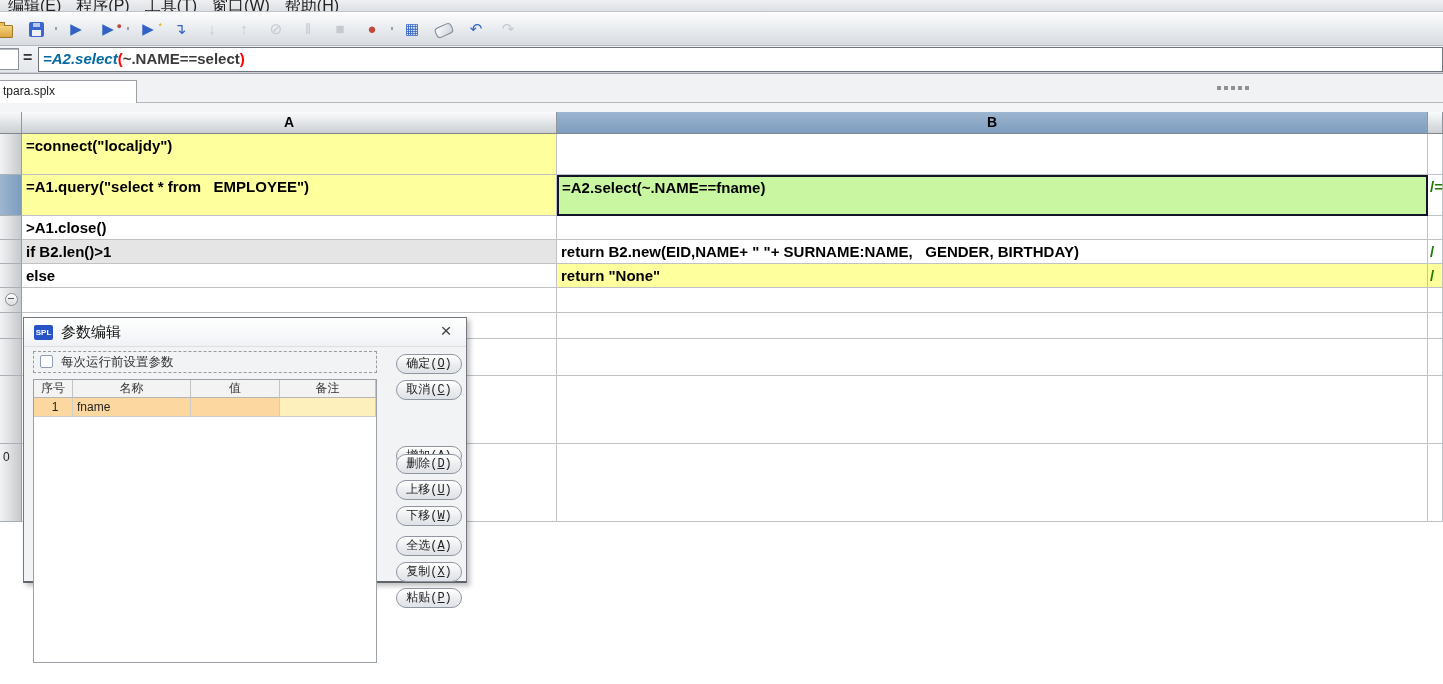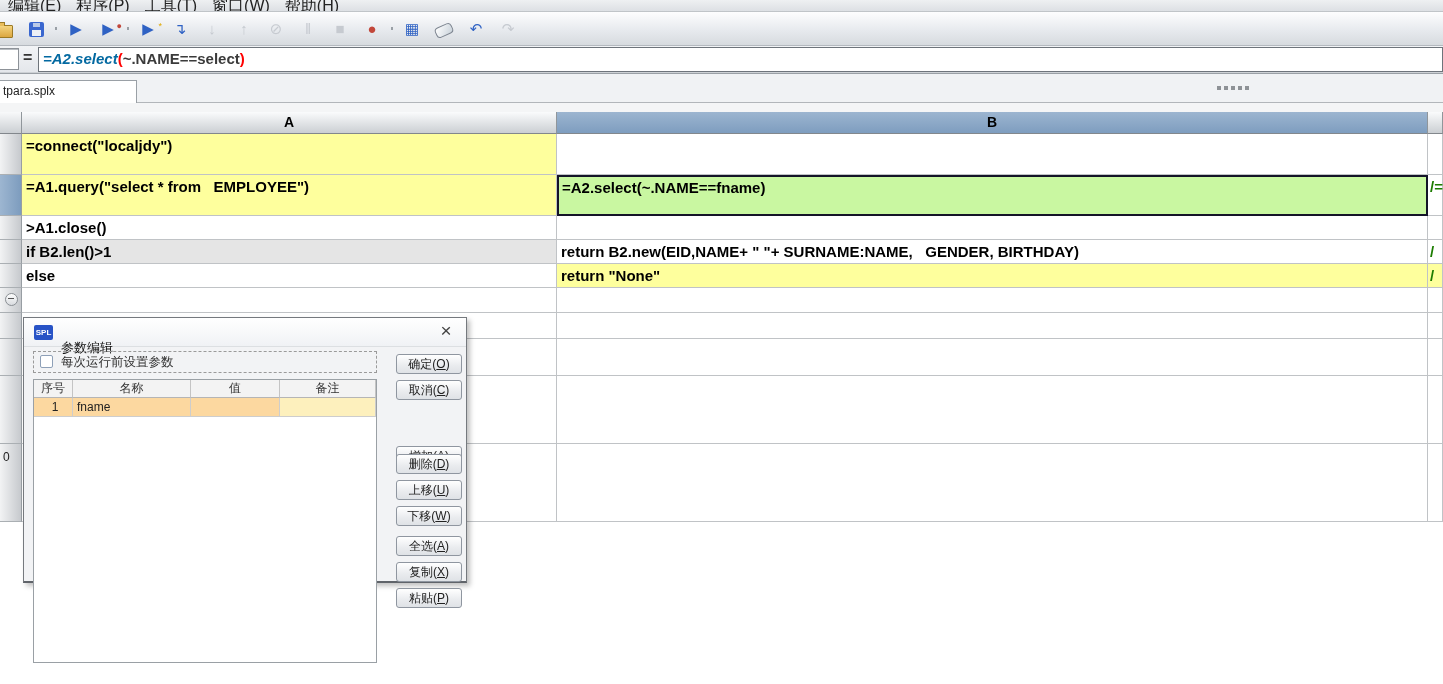--- a/index.html
+++ b/index.html
@@ -84,39 +84,39 @@
   .collapse:after{content:"";position:absolute;left:2px;top:4px;width:6px;height:1px;background:#555;}
 
   
   .dialog{position:absolute;left:23px;top:292px;width:444px;height:266px;z-index:10;
     background:#f2f3f5;border:1px solid #75797e;border-bottom:2px solid #60646a;
     box-shadow:3px 3px 5px rgba(0,0,0,.25);box-sizing:border-box;font-size:12px;margin-top:25px;}
   .dlg-title{position:absolute;top:0;left:0;right:0;height:28px;
     background:linear-gradient(#ffffff,#f0f2f5);border-bottom:1px solid #dcdfe2;}
   .spl-icon{position:absolute;left:10px;top:7px;width:19px;height:15px;background:#2853c6;
     border-radius:2px;color:#fff;font-weight:bold;font-size:8px;text-align:center;line-height:15px;}
-  .dlg-title-text{position:absolute;left:37px;top:16px;font-size:13px;color:#111;line-height:28px;}
+  .dlg-title-text{position:absolute;left:37px;top:0;font-size:15px;color:#111;line-height:28px;}
   .dlg-close{position:absolute;right:10px;top:2px;width:20px;height:22px;font-size:19px;
     color:#444;text-align:center;line-height:22px;cursor:default;}
   .chkrow{position:absolute;left:9px;top:33px;width:344px;height:22px;
     border:1px dashed #9a9a9a;box-sizing:border-box;}
   .chkbox{position:absolute;left:6px;top:3px;width:13px;height:13px;background:#fff;
     border:1px solid #8ea0b8;border-radius:2px;box-sizing:border-box;}
   .chklabel{position:absolute;left:27px;top:0;line-height:20px;color:#333;font-size:12.5px;}
   .ptable{position:absolute;left:9px;top:61px;width:344px;height:284px;background:#fff;
     border:1px solid #9aa0a5;box-sizing:border-box;overflow:hidden;}
   .ptr{display:flex;}
   .pth{box-sizing:border-box;height:18px;background:#f3f3f3;border-right:1px solid #c4c4c4;
     border-bottom:1px solid #b5b5b5;text-align:center;color:#333;font-size:12px;line-height:17px;flex:0 0 auto;}
   .ptc{box-sizing:border-box;height:19px;border-right:1px solid #cdcdcd;border-bottom:1px solid #cdcdcd;
     color:#222;font-size:12px;line-height:18px;padding-left:4px;flex:0 0 auto;}
   .dlg-btn{position:absolute;left:372px;width:66px;height:20px;
     background:linear-gradient(#ffffff,#e9ebee 60%,#dfe2e6);
-    border:1px solid #8f96a0;border-radius:3px;font-size:12px;color:#222;
-    font-family:Liberation Sans, sans-serif;padding:0;line-height:18px;}
+    border:1px solid #8f96a0;border-radius:10px;font-size:12px;color:#222;
+    font-family:Liberation Mono, monospace;padding:0;line-height:18px;}
 </style>
 </head>
 <body>
 
 <div id="app">
 
   <div class="menubar"><span class="menu-item">编辑(<u>E</u>)</span><span class="menu-item">程序(<u>P</u>)</span><span class="menu-item">工具(<u>T</u>)</span><span class="menu-item">窗口(<u>W</u>)</span><span class="menu-item">帮助(<u>H</u>)</span></div>
 
   <div class="toolbar">
       <span class="tb-icon"><span class="shape folder"></span></span>

